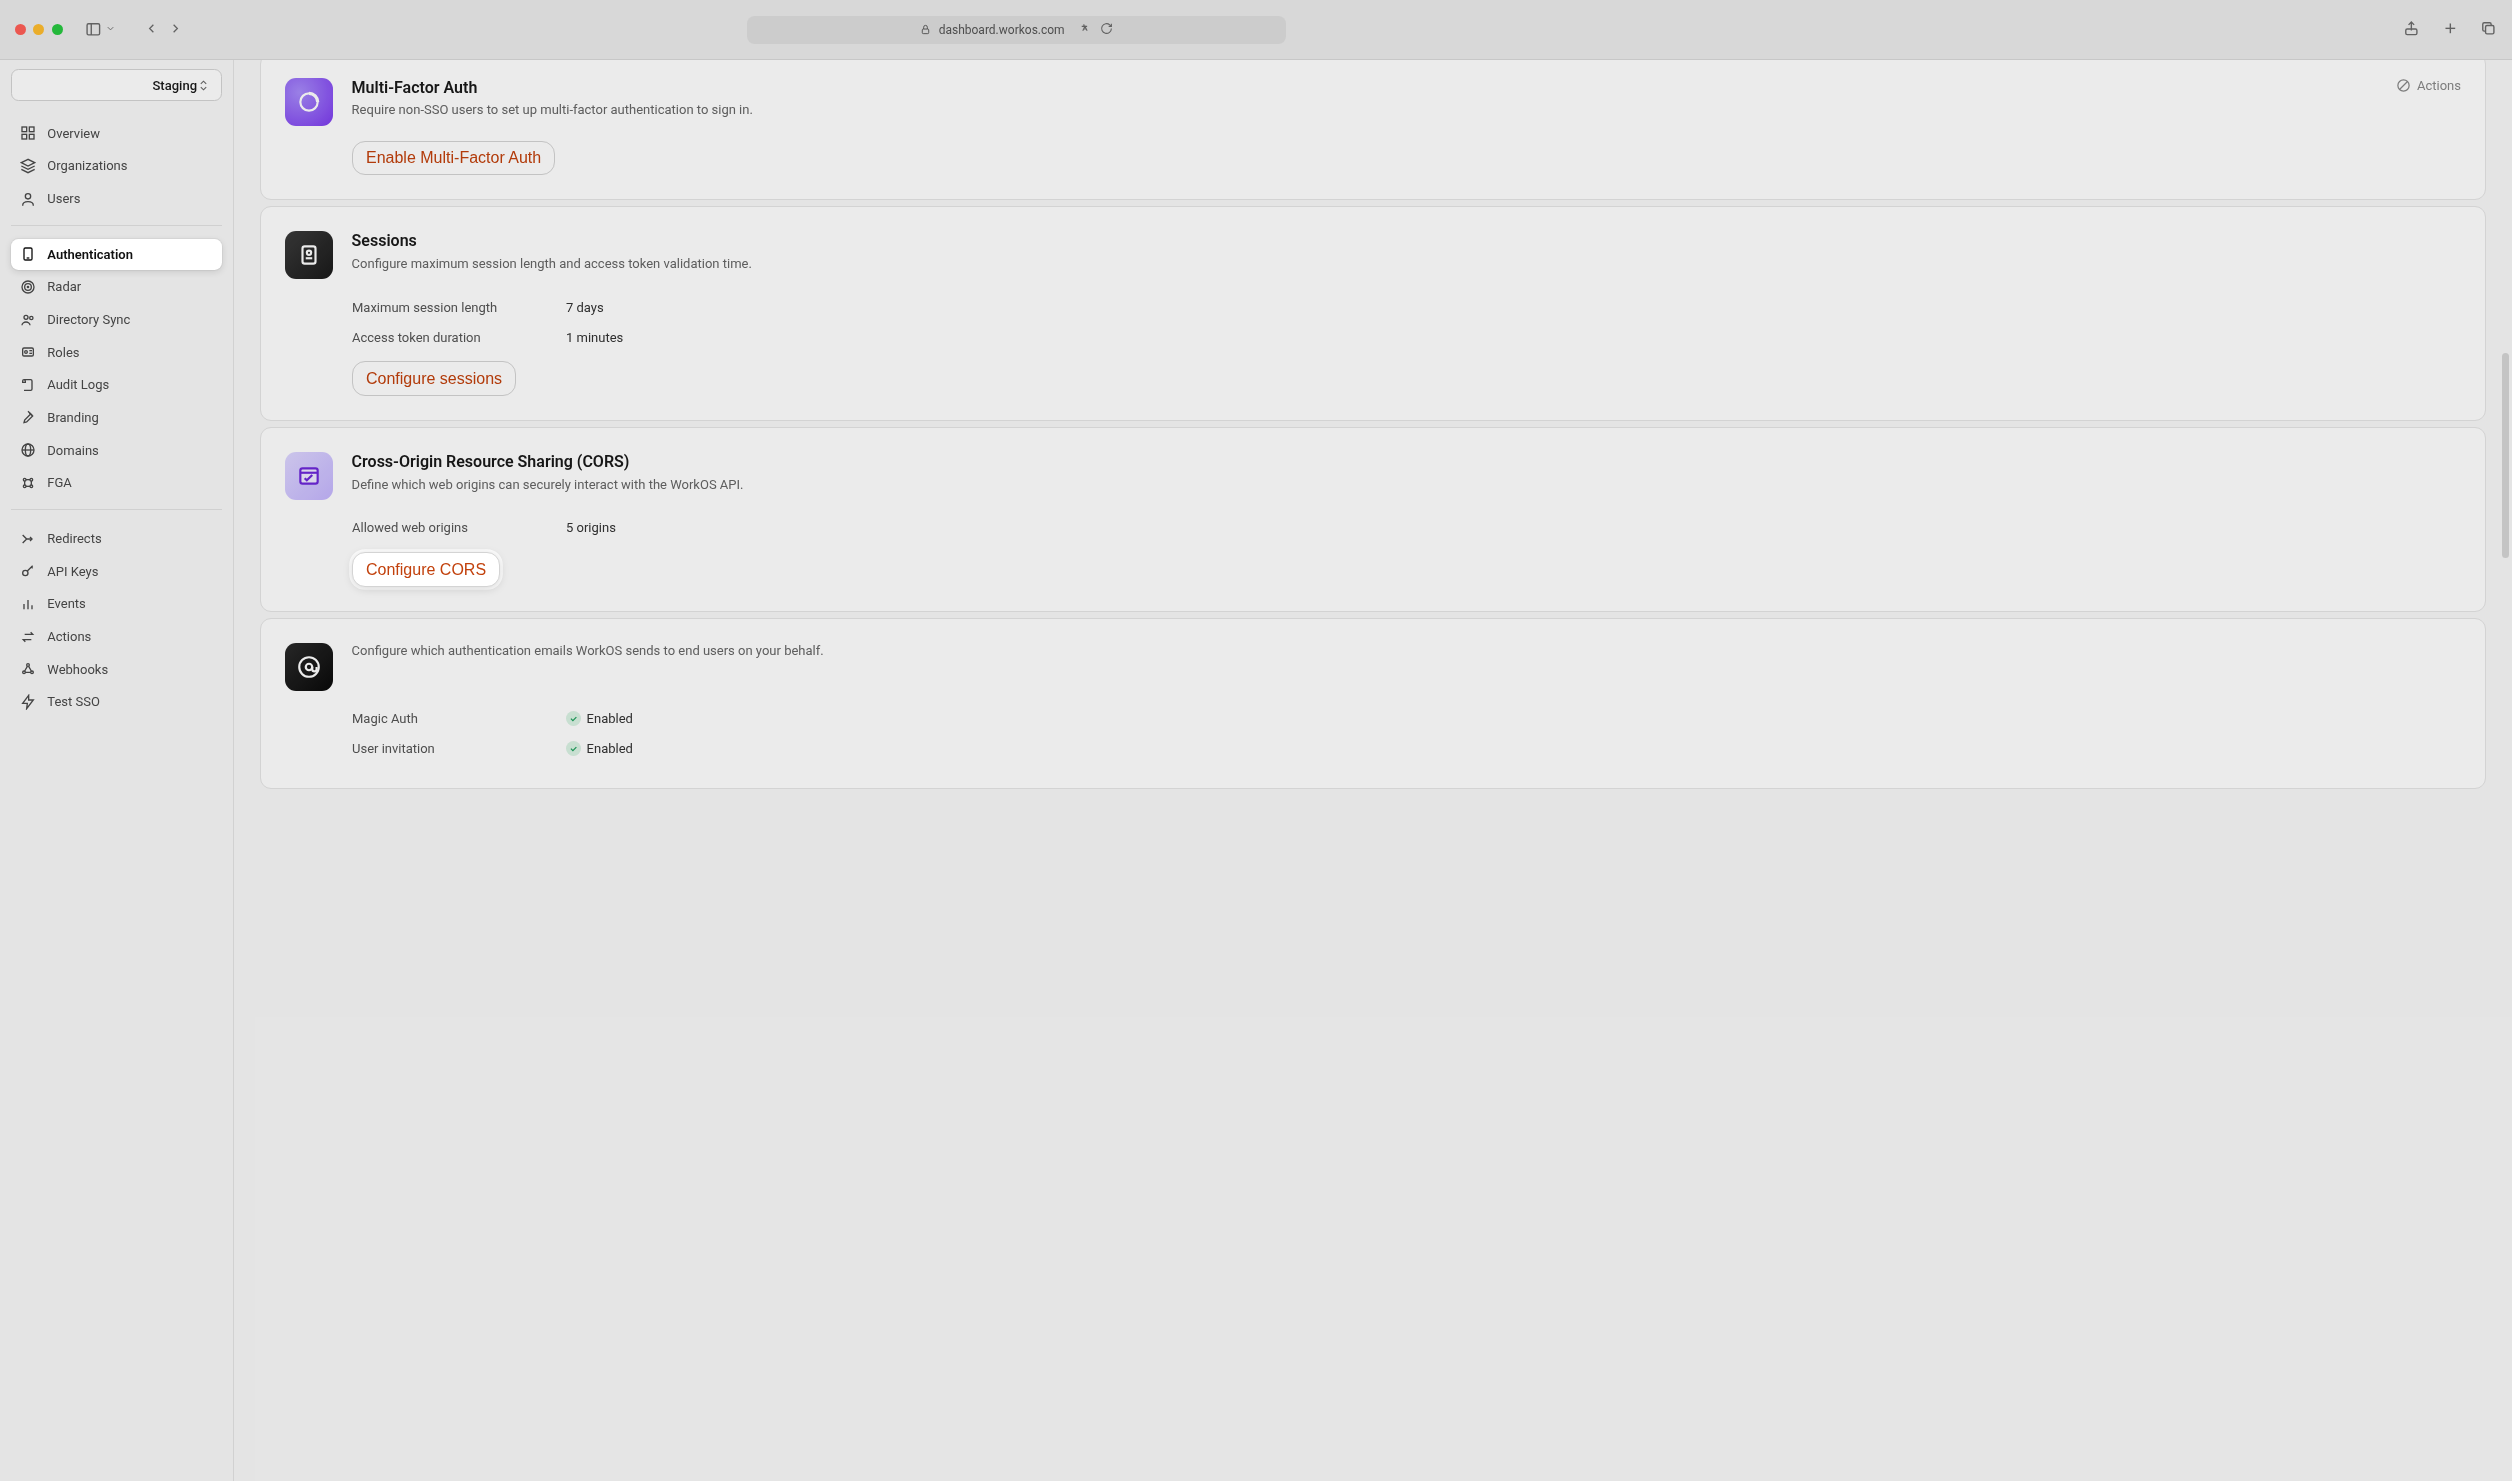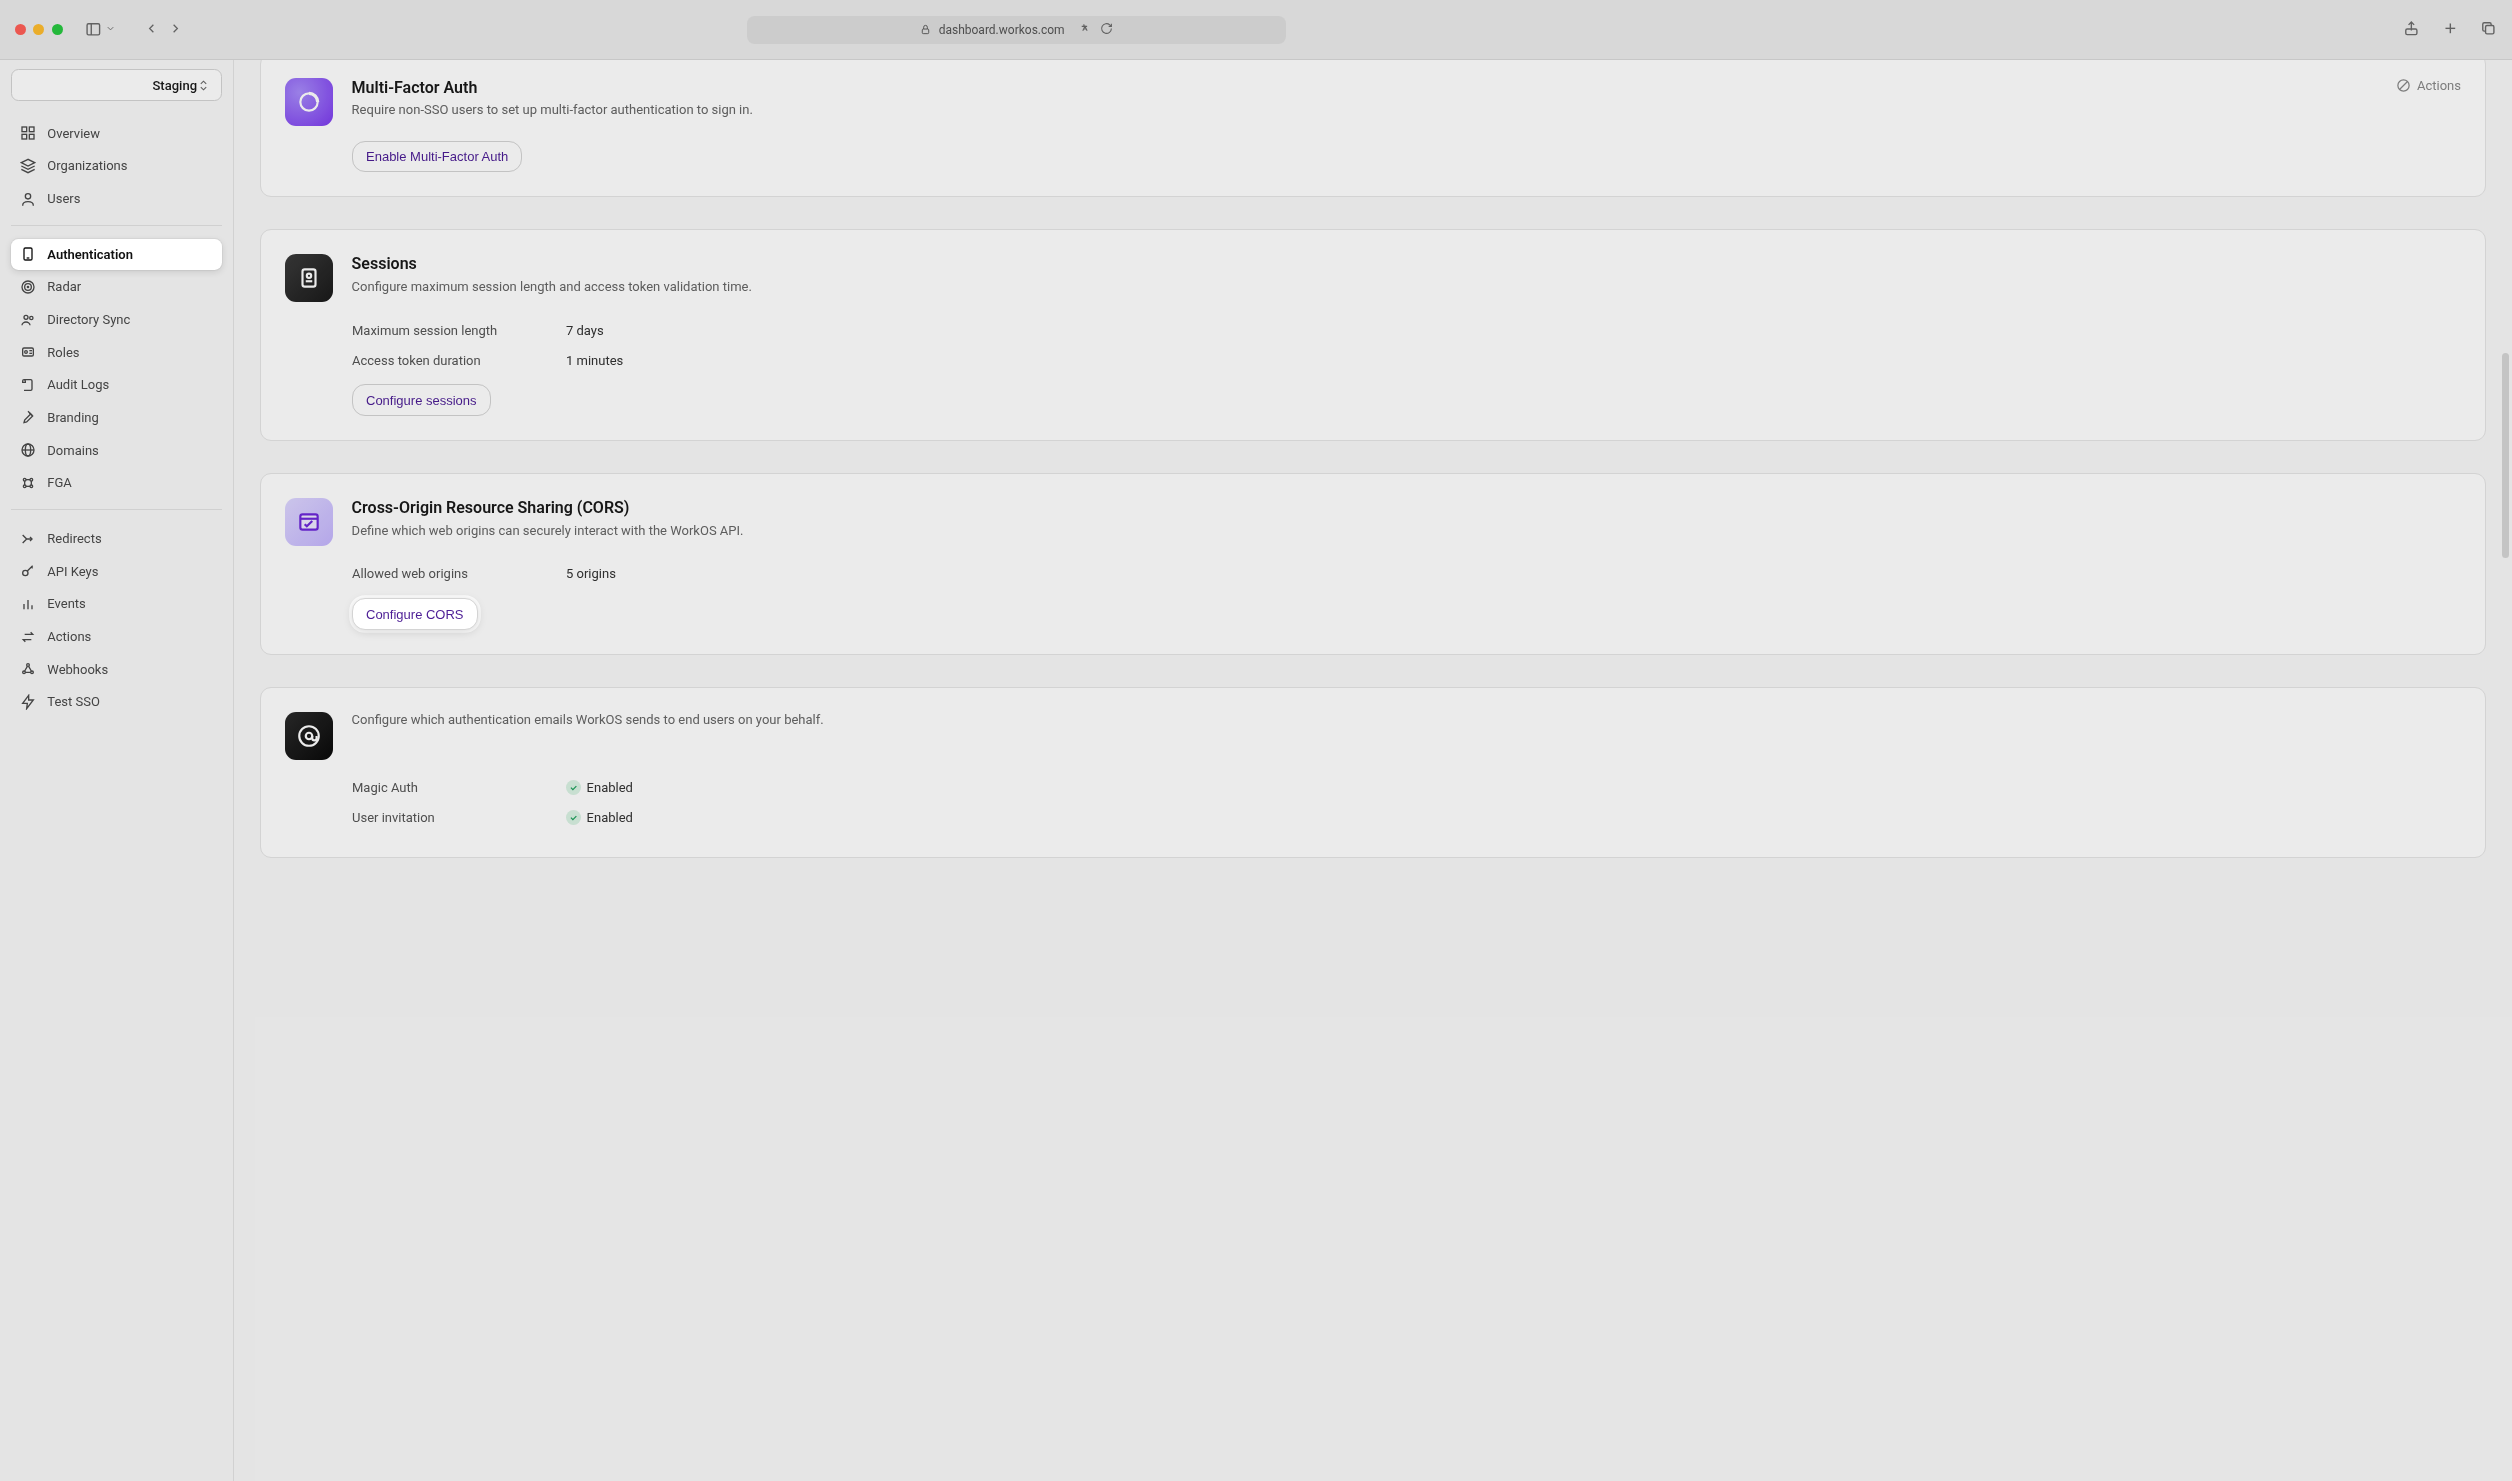--- a/index.html
+++ b/index.html
@@ -82,21 +82,21 @@
     .nav-item svg { width:16px; height:16px; flex-shrink:0; }
     .nav-item.active {
       background:#ffffff; color:#111; font-weight:600;
       box-shadow:0 1.9px 7.4px rgba(0,0,0,0.12), 0 0 0 0.9px rgba(0,0,0,0.04);
       position:relative; z-index:10;
     }
     
     .main { flex:1; overflow-y:auto; padding: 0 26px 26px; background:#f8f8f8;}
     .card {
       background:#fff; border:0.9px solid #e5e5e5; border-radius:11px;
-      padding:24px; margin-bottom:32px;
+      padding:24px; margin-bottom:6px;
     }
     .card-header { display:flex; gap:18.6px; align-items:flex-start; }
     .card-icon {
       width:48px; height:48px; border-radius:11px; flex-shrink:0;
       display:flex; align-items:center; justify-content:center;
     }
     .card-icon.mfa { background: radial-gradient(circle at 30% 30%, #a78bfa, #7c3aed); }
     .card-icon.sessions { background: linear-gradient(135deg, #3a3a3a, #1a1a1a); }
     .card-icon.cors { background: linear-gradient(135deg, #ddd6fe, #c4b5fd); }
     .card-icon.emails { background: linear-gradient(135deg, #2a2a2a, #0a0a0a); }
@@ -107,22 +107,22 @@
     .card-header-right { display:flex; align-items:center; gap:5.6px; color:#888; font-size:13px;}
     .card-header-right svg { width:15px; height:15px; }
     .card-body { margin-left:67px; margin-top:13px; }
     .kv-row { display:flex; gap:28px; padding:7.4px 0; font-size:13px; }
     .kv-label { width:186px; color:#555; }
     .kv-value { color:#333; }
     .status-dot { width:15px; height:15px; border-radius:50%; background:#d9f2e3; display:inline-flex; align-items:center; justify-content:center; margin-right:5.6px;}
     .status-dot svg { width:9.3px; height:9.3px; color:#1a9e5a; }
     .btn {
       display:inline-block; padding:7.4px 13px; border:0.9px solid #d4d4d4;
-      border-radius:13px; background:#fff; font-weight:500; font-size:13px;
-      color:#4c1d95; cursor:pointer; margin-top:9.3px;
+      border-radius:13px; background:#fff; font-weight:500; font-size:16px;
+      color:#c2410c; cursor:pointer; margin-top:9.3px;
     }
     .btn.inline-top { margin-left:67px; margin-top:15px; }
     .btn.highlighted {
       position:relative; z-index:10;
       box-shadow:0 1.9px 9.3px rgba(0,0,0,0.15), 0 0 0 2.8px rgba(255,255,255,0.9);
     }
     
     .scrollbar-track {
       position:absolute; right:2.8px; top:353px; width:7.4px; height:205px;
       background:#c4c4c4; border-radius:3.7px; z-index:6;

